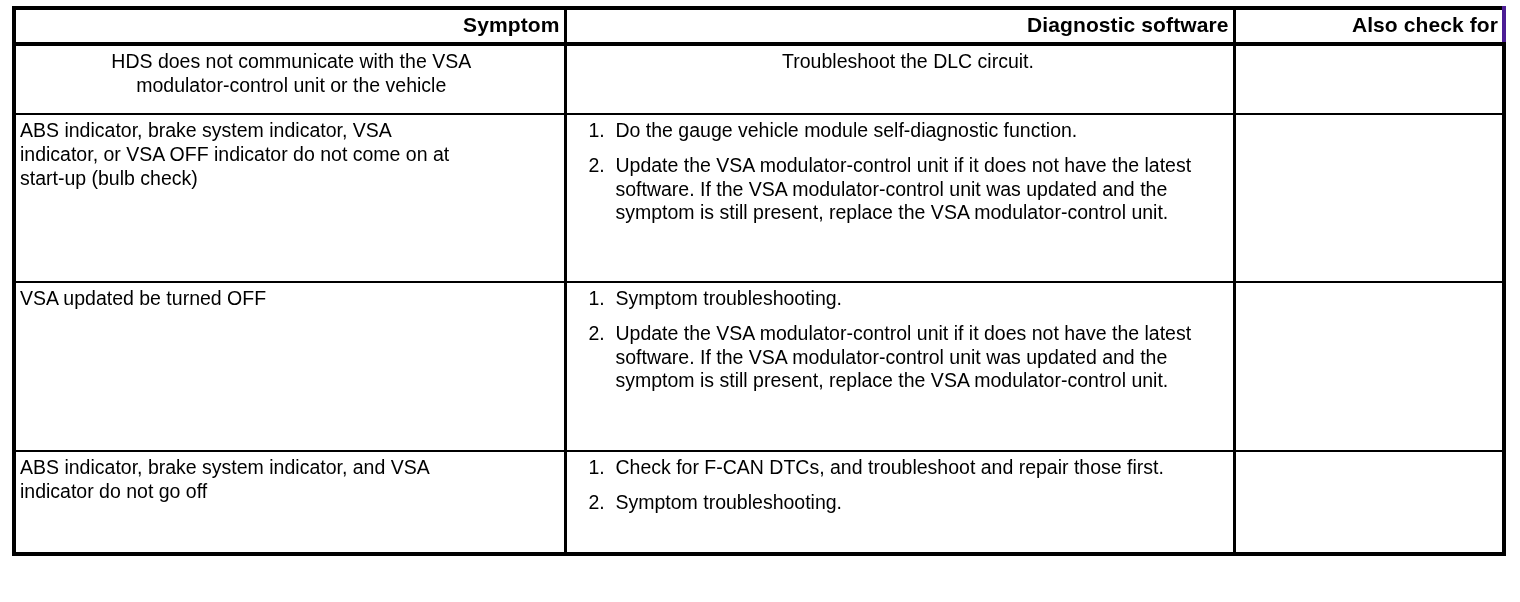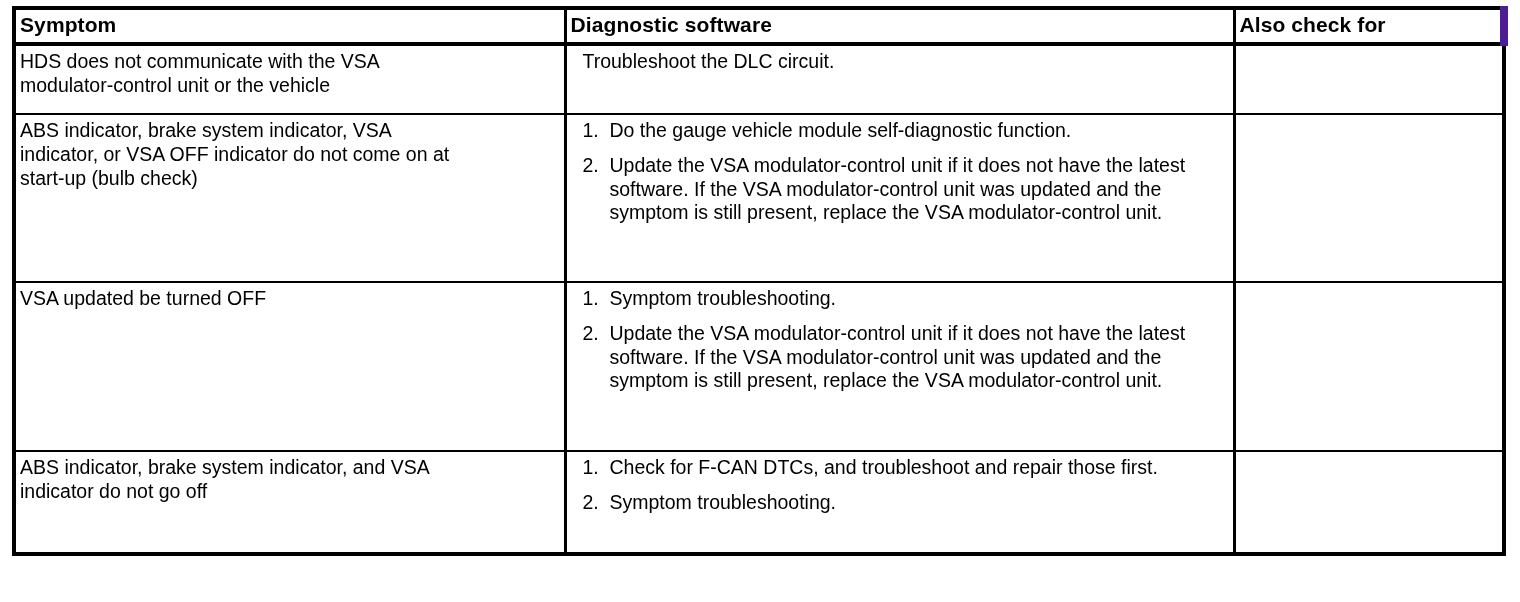--- a/index.html
+++ b/index.html
@@ -42,52 +42,52 @@
   col.c-symptom      { width: 551px; }
   col.c-procedure    { width: 669px; }
   col.c-alsocheck    { width: 270px; }
 
   
   thead th {
     border-top: 4px solid #000;
     border-bottom: 4px solid #000;
     border-left: 3px solid #000;
     border-right: 3px solid #000;
-    text-align: left;
+    text-align: right;
     vertical-align: middle;
     font-weight: bold;
     font-size: 21px;
     line-height: 1.1;
     height: 36px;
     padding: 2px 4px 4px 4px;
     letter-spacing: 0.1px;
   }
   thead th.first { border-left: 4px solid #000; }
-  thead th.last  { border-right: 8px solid #4c1d95; }
+  thead th.last  { border-right: 4px solid #4c1d95; }
 
   
   tbody td {
     border-left: 3px solid #000;
     border-right: 3px solid #000;
     border-bottom: 2px solid #000;
     vertical-align: top;
     font-size: 19.5px;
     line-height: 1.22;
     padding: 4px 5px 6px 5px;
   }
   tbody td.first { border-left: 4px solid #000; }
   tbody td.last  { border-right: 4px solid #000; }
   tbody tr.last-row td { border-bottom: 4px solid #000; }
 
   tbody td.cell-symptom {
     padding-left: 4px;
     padding-right: 1px;
   }
   tbody td.cell-procedure {
-    padding-left: 16px;
+    padding-left: 22px;
   }
 
   .plain-text {
     display: block;
     white-space: pre-line;
   }
 
   
   ol.steps {
     margin: 0;
@@ -107,21 +107,21 @@
     left: 0;
     top: 0;
     width: 24px;
     text-align: left;
   }
   ol.steps > li .txt {
     display: block;
   }
 
   
-  tr.row-1 td { height: 70px; }
+  tr.row-1 td { height: 70px; text-align: center; }
   tr.row-2 td { height: 168px; margin-left: 8px; }
   tr.row-3 td { height: 169px; }
   tr.row-4 td { height: 37px; }
   tr.row-5 td { height: 103px; }
 
   .empty-cell { display: block; min-height: 1px; }
 </style>
 </head>
 <body>
 

